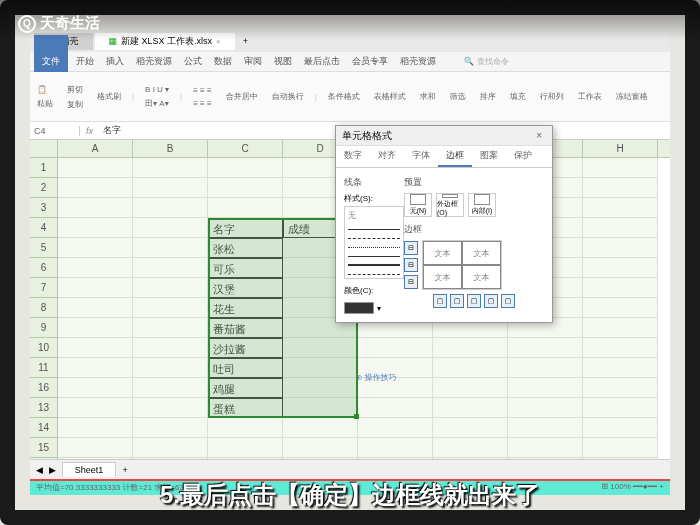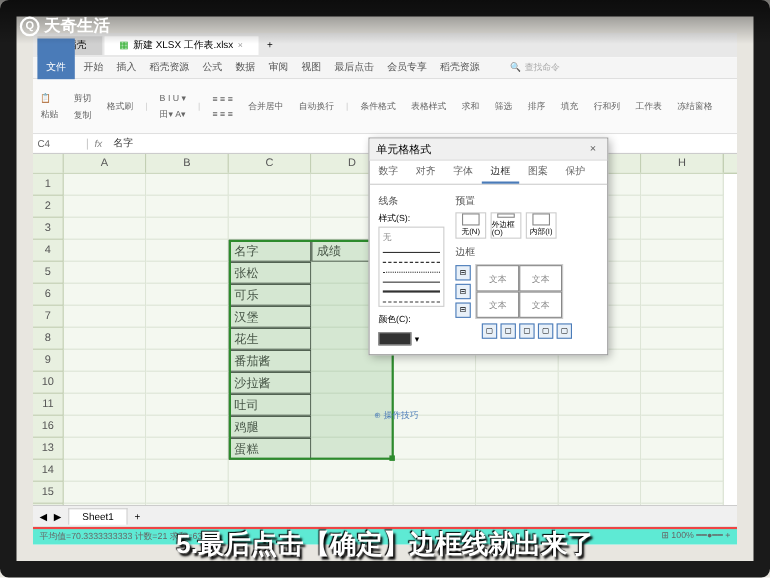--- a/index.html
+++ b/index.html
@@ -39,21 +39,21 @@
 .bordered{border:1px solid #333}
 .sheet-tabs{height:20px;background:#f0f0f0;border-top:1px solid #ccc;display:flex;align-items:center;font-size:9px;padding:0 6px;gap:6px}
 .sheet-tab{padding:2px 12px;background:#fff;border:1px solid #ccc;border-bottom:none}
 .status{height:16px;background:#5eead4;border-top:2px solid #ef4444;font-size:8px;color:#666;padding:1px 6px;display:flex;justify-content:space-between}
 .dialog{position:absolute;top:125px;left:335px;width:218px;background:#fff;border:1px solid #999;box-shadow:2px 2px 8px rgba(0,0,0,0.3);z-index:200;font-size:9px}
 .dlg-title{height:20px;background:#f0f0f0;border-bottom:1px solid #ddd;display:flex;align-items:center;justify-content:space-between;padding:0 6px;font-size:10px}
 .dlg-close{cursor:pointer;color:#666;padding:0 4px}
 .dlg-tabs{display:flex;border-bottom:1px solid #ccc;font-size:9px}
 .dlg-tab{padding:3px 8px;color:#666}
 .dlg-tab.active{border-bottom:2px solid #4a7bb8;color:#333}
-.dlg-body{padding:8px;display:flex;gap:10px}
+.dlg-body{padding:8px;display:flex;}
 .dlg-left{width:60px}
 .dlg-section-title{font-size:9px;color:#555;margin-bottom:4px}
 .line-styles{border:1px solid #ccc;padding:3px;display:flex;flex-direction:column;gap:3px}
 .line-opt{height:6px;border-bottom:1px solid #333}
 .line-opt.dashed{border-bottom:1px dashed #333}
 .line-opt.dotted{border-bottom:1px dotted #333}
 .line-opt.thick{border-bottom:2px solid #333}
 .color-sel{margin-top:6px;display:flex;align-items:center;gap:3px}
 .color-box{width:30px;height:12px;background:#333;border:1px solid #999}
 .dlg-right{flex:1}
@@ -62,21 +62,21 @@
 .preset-icon{width:16px;height:12px;border:1px solid #888;margin-bottom:1px}
 .border-preview{display:flex;gap:4px;align-items:center}
 .side-btns{display:flex;flex-direction:column;gap:3px}
 .side-btn{width:14px;height:14px;border:1px solid #4a7bb8;background:#e8f0f8;font-size:7px;display:flex;align-items:center;justify-content:center}
 .preview-box{width:80px;height:50px;border:1px solid #ccc;display:grid;grid-template:1fr 1fr/1fr 1fr;font-size:8px}
 .preview-cell{display:flex;align-items:center;justify-content:center;border:1px solid #888;color:#888}
 .bottom-btns{display:flex;gap:3px;margin-top:4px;justify-content:center}
 .dlg-hint{font-size:8px;color:#888;padding:4px 8px;border-top:1px solid #eee}
 .dlg-footer{display:flex;justify-content:flex-end;gap:6px;padding:8px;border-top:1px solid #ddd}
 .dlg-btn{padding:3px 16px;border:1px solid #999;background:#f5f5f5;font-size:10px;cursor:pointer}
-.op-hint{position:absolute;left:340px;top:372px;font-size:8px;color:#4a7bb8;z-index:201}
+.op-hint{position:absolute;left:356px;top:372px;font-size:8px;color:#4a7bb8;z-index:201}
 .caption{position:absolute;bottom:14px;left:0;right:0;text-align:center;font-size:24px;font-weight:bold;color:#fff;text-shadow:2px 2px 2px #000,-1px -1px 1px #000;z-index:300}
 </style>
 </head>
 <body>
 
 <div class="top-gradient"></div>
 <div class="watermark">
   <span class="watermark-icon">Q</span>
   <span>天奇生活</span>
 </div>

